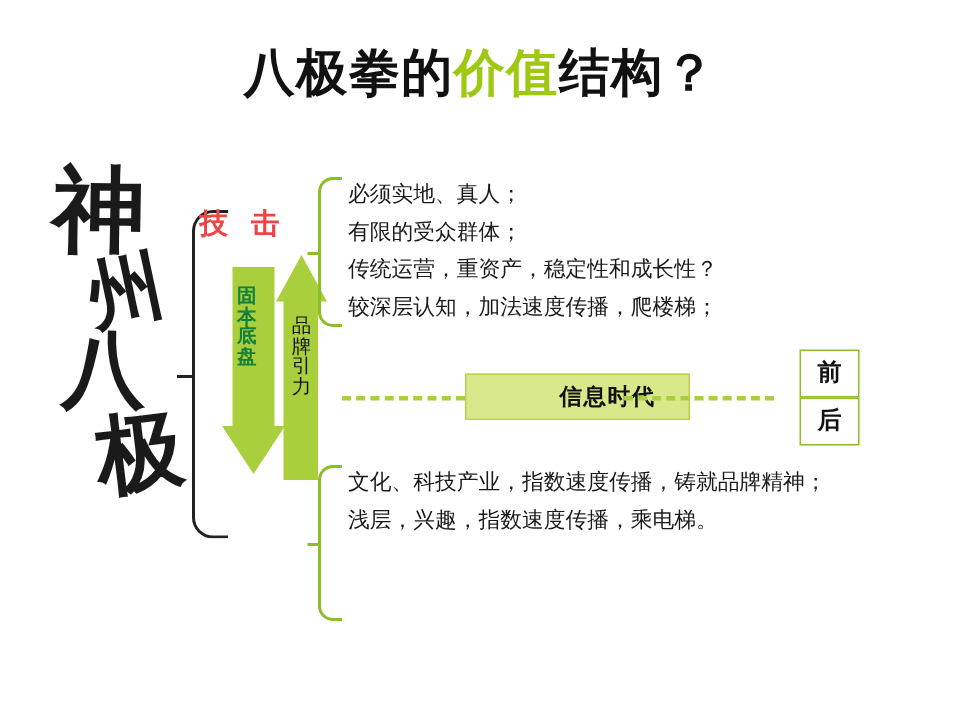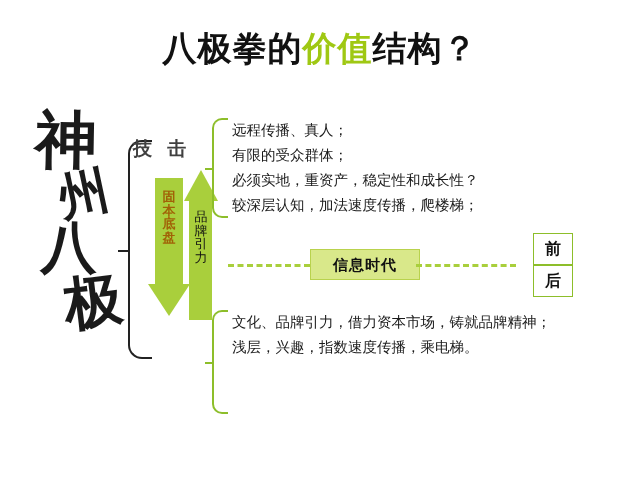--- a/index.html
+++ b/index.html
@@ -80,21 +80,21 @@
     width: 12px;
     height: 2px;
     background: #222;
   }
 
   
   .cat-label {
     position: absolute;
     font-size: 19px;
     font-weight: bold;
-    color: #404040;
+    color: #ef4444;
     letter-spacing: 5px;
   }
   .cat-jiji { left: 133px; top: 136px; }
   .cat-jingshen { left: 133px; top: 352px; }
 
   
   .arrow-down {
     position: absolute;
     left: 148px;
     top: 178px;
@@ -119,23 +119,23 @@
     border-right: 21px solid transparent;
     border-top: 32px solid #a9cf3c;
   }
   .arrow-down .vtext {
     position: absolute;
     left: 10px;
     top: 12px;
     width: 22px;
     font-size: 13px;
     font-weight: bold;
-    color: #a16207;
+    color: #15803d;
     line-height: 1.05;
-    text-align: center;
+    text-align: left;
   }
 
   
   .arrow-up {
     position: absolute;
     left: 184px;
     top: 170px;
     width: 34px;
     height: 150px;
   }
@@ -216,20 +216,21 @@
     width: 108px;
     height: 29px;
     background: #d9e88a;
     border: 1px solid #b9d24d;
     color: #111;
     font-size: 15px;
     font-weight: bold;
     line-height: 29px;
     text-align: center;
     letter-spacing: 1px;
+    padding-left: 40px;
   }
 
   
   .fb-box {
     position: absolute;
     left: 533px;
     width: 38px;
     height: 30px;
     border: 1px solid #8dbe2a;
     color: #111;
@@ -268,29 +269,29 @@
   </div>
 
   <div class="arrow-up">
     <div class="head"></div>
     <div class="shaft"></div>
     <div class="vtext">品牌引力</div>
   </div>
 
   <div class="rbrace rb-top"></div>
   <div class="txt-block tb-top">
-    <div>远程传播、真人；</div>
+    <div>必须实地、真人；</div>
     <div>有限的受众群体；</div>
-    <div>必须实地，重资产，稳定性和成长性？</div>
+    <div>传统运营，重资产，稳定性和成长性？</div>
     <div>较深层认知，加法速度传播，爬楼梯；</div>
   </div>
 
   <div class="rbrace rb-bottom"></div>
   <div class="txt-block tb-bottom">
-    <div>文化、品牌引力，借力资本市场，铸就品牌精神；</div>
+    <div>文化、科技产业，指数速度传播，铸就品牌精神；</div>
     <div>浅层，兴趣，指数速度传播，乘电梯。</div>
   </div>
 
   <div class="dash dash-left"></div>
   <div class="info-box">信息时代</div>
   <div class="dash dash-right"></div>
 
   <div class="fb-box fb-front">前</div>
   <div class="fb-box fb-back">后</div>
 

